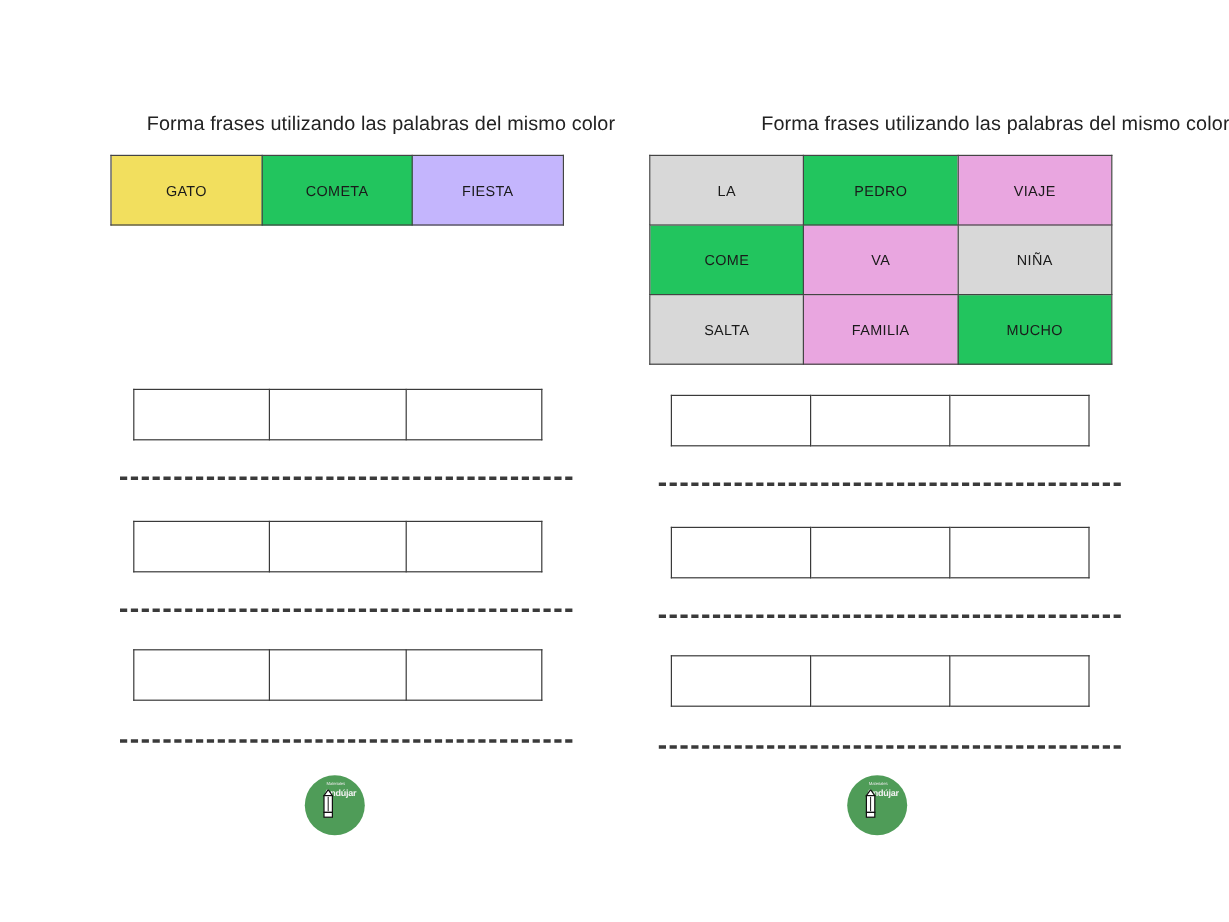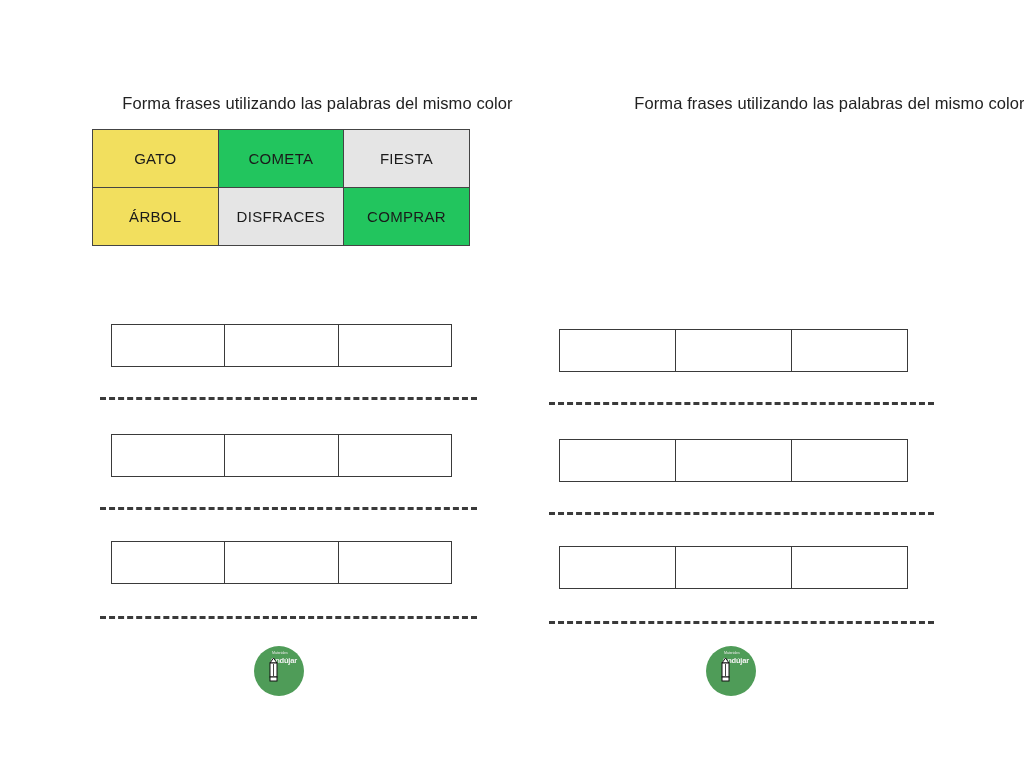--- a/index.html
+++ b/index.html
@@ -46,31 +46,31 @@
     table-layout: fixed;
   }
   .panel-left .word-grid  { left: 92px;  width: 374px; }
   .panel-right .word-grid { left: 29px;  width: 382px; }
 
   .word-grid td {
     border: 1.6px solid #444444;
     height: 57px;
     text-align: center;
     vertical-align: middle;
-    font-size: 15px;
+    font-size: 12px;
     color: #1a1a1a;
     letter-spacing: 0.3px;
     padding: 0;
   }
   .panel-left .word-grid td  { width: 124.6px; }
   .panel-right .word-grid td { width: 127.3px; }
 
   .c-yellow { background: #f2df5e; }
   .c-green  { background: #22c55e; }
-  .c-white  { background: #e5e5e5; }
+  .c-white  { background: #c4b5fd; }
   .c-pink   { background: #e9a6e0; }
   .c-gray   { background: #d8d8d8; }
 
   
   .answer-row {
     position: absolute;
     border-collapse: collapse;
     table-layout: fixed;
   }
   .panel-left .answer-row  { left: 111px; width: 337px; }
@@ -161,25 +161,20 @@
   <div class="panel panel-left">
 
     <div class="instruction">Forma frases utilizando las palabras del mismo color</div>
 
     <table class="word-grid">
       <tbody>
         <tr>
           <td class="c-yellow">GATO</td>
           <td class="c-green">COMETA</td>
           <td class="c-white">FIESTA</td>
-        </tr>
-        <tr>
-          <td class="c-yellow">ÁRBOL</td>
-          <td class="c-white">DISFRACES</td>
-          <td class="c-green">COMPRAR</td>
         </tr>
       </tbody>
     </table>
 
     <table class="answer-row ar-1">
       <tbody>
           <tr>
         <td></td>
         <td></td>
         <td></td>
@@ -223,20 +218,39 @@
           </svg>
         </span>
       </div>
     </div>
   </div>
 
   <div class="panel panel-right">
 
     <div class="instruction">Forma frases utilizando las palabras del mismo color</div>
 
+    <table class="word-grid">
+      <tbody>
+        <tr>
+          <td class="c-gray">LA</td>
+          <td class="c-green">PEDRO</td>
+          <td class="c-pink">VIAJE</td>
+        </tr>
+        <tr>
+          <td class="c-green">COME</td>
+          <td class="c-pink">VA</td>
+          <td class="c-gray">NIÑA</td>
+        </tr>
+        <tr>
+          <td class="c-gray">SALTA</td>
+          <td class="c-pink">FAMILIA</td>
+          <td class="c-green">MUCHO</td>
+        </tr>
+      </tbody>
+    </table>
 
     <table class="answer-row ar-1">
       <tbody>
           <tr>
         <td></td>
         <td></td>
         <td></td>
       </tr>
         </tbody>
     </table>

